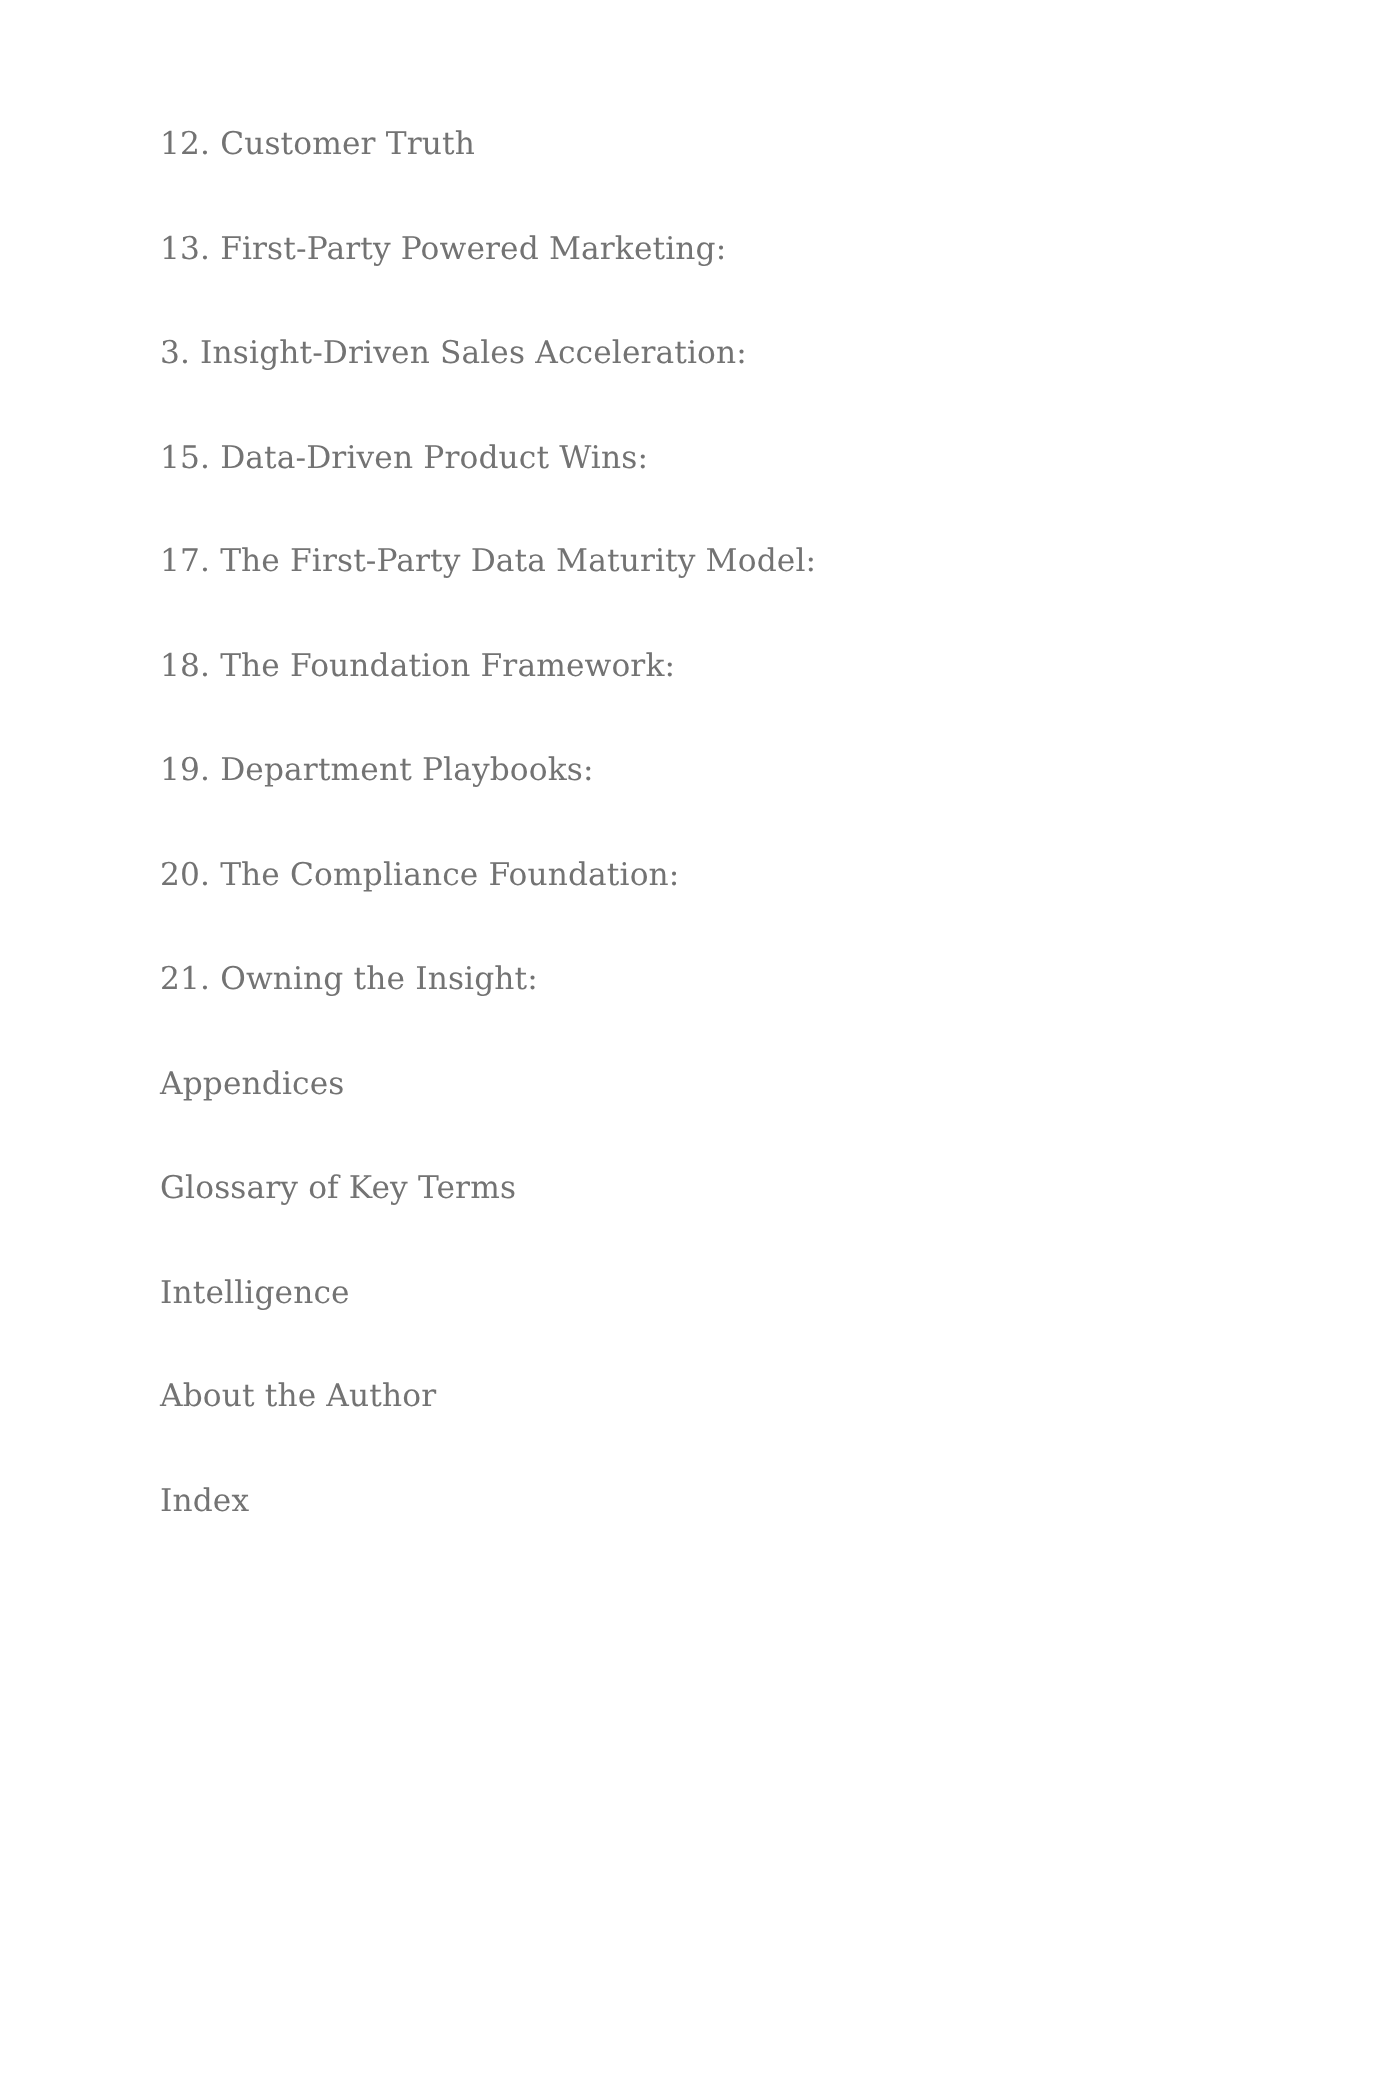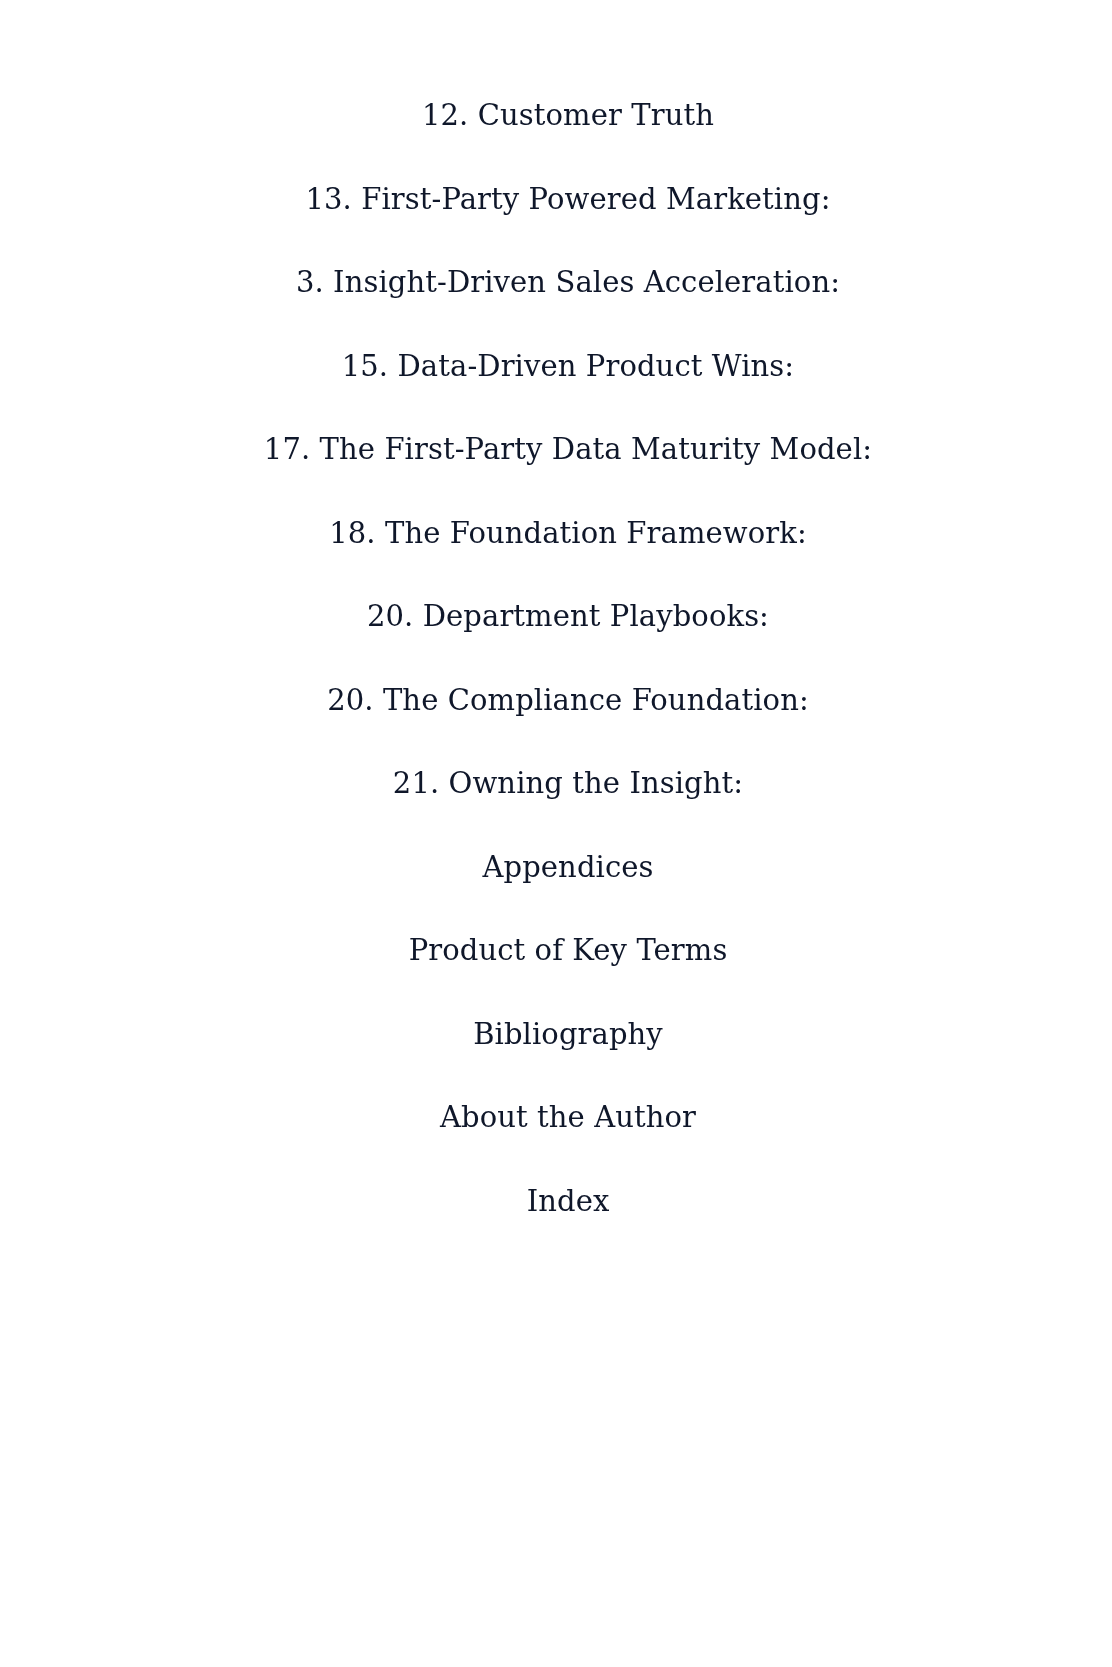--- a/index.html
+++ b/index.html
@@ -24,44 +24,43 @@
     top: 95px;
     width: 880px;
     margin: 0;
     padding: 0;
     list-style: none;
   }
   .toc-entry {
     display: block;
     height: 83.5px;
     line-height: 40px;
-    font-size: 29px;
-    color: #0f172a;
+    font-size: 25px;
+    color: #737373;
     letter-spacing: 0.1px;
     white-space: nowrap;
     font-weight: 400;
-    text-align: center;
   }
   .toc-entry-text {
     display: inline;
   }
 </style>
 </head>
 <body>
 
 <div class="page">
   <ul class="toc-list">
     <li class="toc-entry"><span class="toc-entry-text">12. Customer Truth</span></li>
     <li class="toc-entry"><span class="toc-entry-text">13. First-Party Powered Marketing:</span></li>
     <li class="toc-entry"><span class="toc-entry-text">3. Insight-Driven Sales Acceleration:</span></li>
     <li class="toc-entry"><span class="toc-entry-text">15. Data-Driven Product Wins:</span></li>
     <li class="toc-entry"><span class="toc-entry-text">17. The First-Party Data Maturity Model:</span></li>
     <li class="toc-entry"><span class="toc-entry-text">18. The Foundation Framework:</span></li>
-    <li class="toc-entry"><span class="toc-entry-text">20. Department Playbooks:</span></li>
+    <li class="toc-entry"><span class="toc-entry-text">19. Department Playbooks:</span></li>
     <li class="toc-entry"><span class="toc-entry-text">20. The Compliance Foundation:</span></li>
     <li class="toc-entry"><span class="toc-entry-text">21. Owning the Insight:</span></li>
     <li class="toc-entry"><span class="toc-entry-text">Appendices</span></li>
-    <li class="toc-entry"><span class="toc-entry-text">Product of Key Terms</span></li>
-    <li class="toc-entry"><span class="toc-entry-text">Bibliography</span></li>
+    <li class="toc-entry"><span class="toc-entry-text">Glossary of Key Terms</span></li>
+    <li class="toc-entry"><span class="toc-entry-text">Intelligence</span></li>
     <li class="toc-entry"><span class="toc-entry-text">About the Author</span></li>
     <li class="toc-entry"><span class="toc-entry-text">Index</span></li>
   </ul>
 </div>
 
 </body></html>

